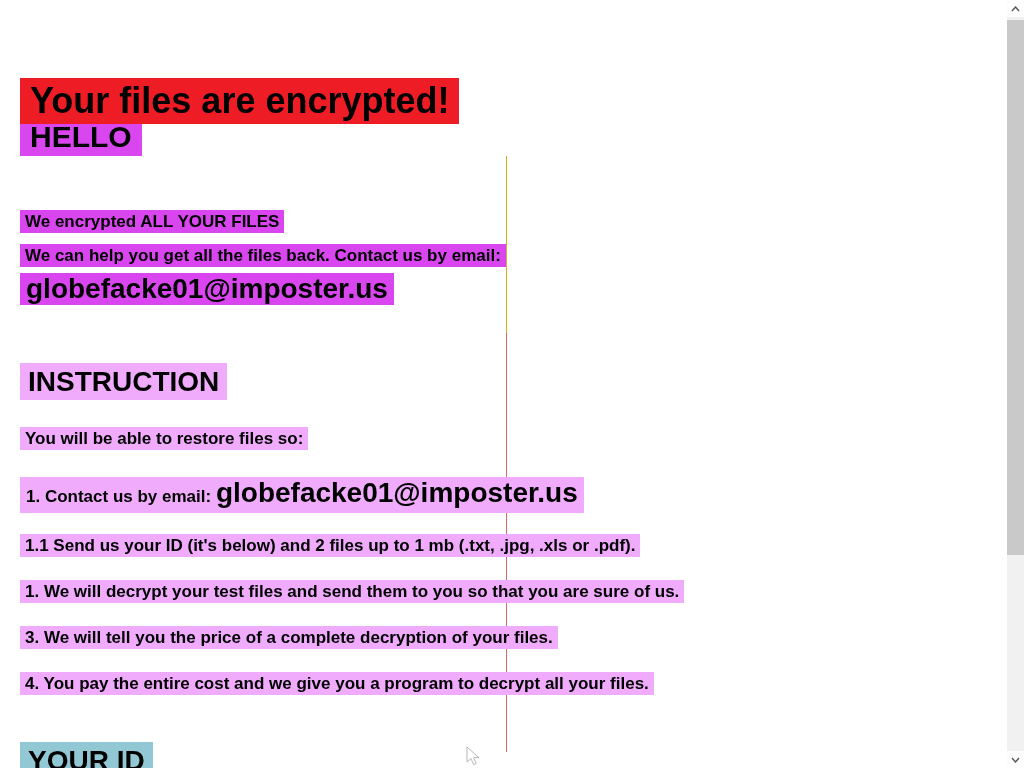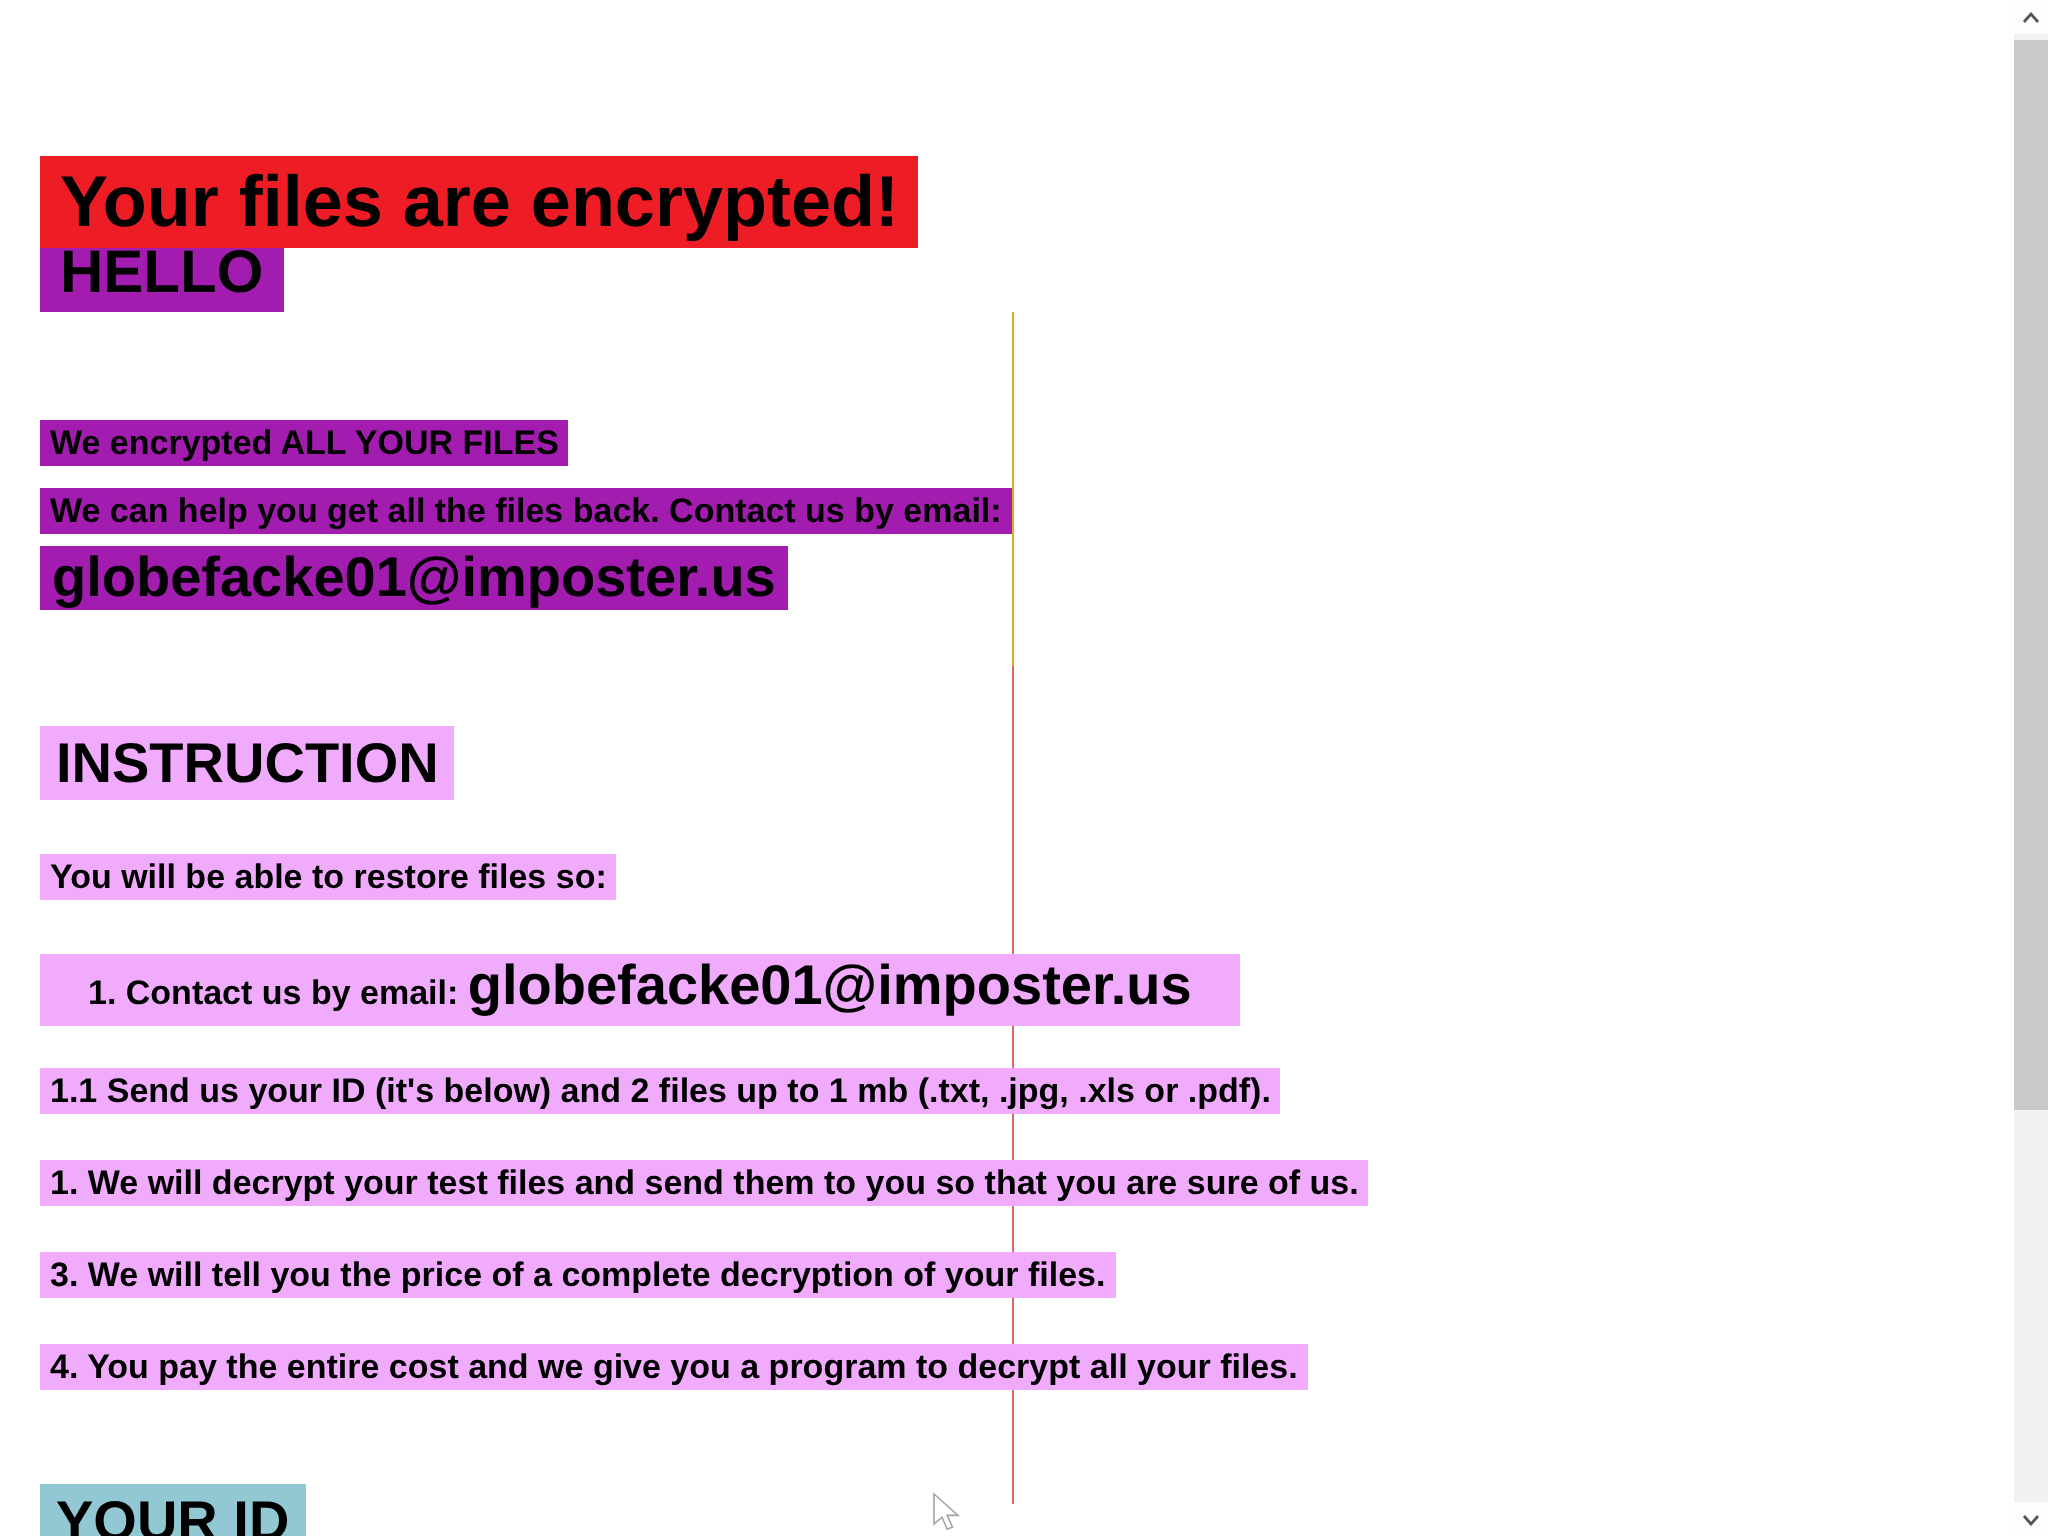--- a/index.html
+++ b/index.html
@@ -4,21 +4,21 @@
 <style>
   html,body{margin:0;padding:0;}
   body{
     width:1024px;height:768px;overflow:hidden;background:#ffffff;
     font-family:"Liberation Sans","DejaVu Sans",sans-serif;
     position:relative;
   }
   .stage{position:absolute;left:0;top:0;width:1007px;height:768px;}
   .line{position:absolute;left:0;width:1007px;text-align:left;z-index:1;margin-left:20px;}
   .hl{display:inline-block;color:#000;font-weight:bold;}
-  .gold{background:#a21caf;}
+  .gold{background:#d946ef;}
   .pink{background:#f0abfc;}
   .blue{background:#92c7d4;}
   
   .vline{position:absolute;left:506px;width:1px;z-index:0;}
   .vline.top{top:156px;height:177px;background:#d8ae1c;}
   .vline.bottom{top:333px;height:419px;background:#e06666;}
   
   .banner-line{top:78px;z-index:3;}
   .banner-line .hl{background:#ee1c25;font-size:36px;line-height:46px;padding:0 10px;}
   
@@ -28,21 +28,21 @@
   .sm .hl{font-size:17px;line-height:19px;padding:2px 5px;}
   
   .email-line .hl{font-size:28px;line-height:28px;padding:2px 6px;}
   .l-we{top:210px;}
   .l-help{top:244px;}
   .l-email{top:273px;}
   .l-instruction{top:363px;}
   .l-instruction .hl{font-size:28px;line-height:29px;padding:4px 8px;}
   .l-restore{top:427px;}
   .l-step1{top:477px;}
-  .l-step1 .hl{font-size:17px;line-height:28px;padding:2px 24px;}
+  .l-step1 .hl{font-size:17px;line-height:28px;padding:2px 6px;}
   .l-step1 .big{font-size:28px;font-weight:bold;}
   .l-step11{top:534px;text-decoration:underline;}
   .l-step2{top:580px;}
   .l-step3{top:626px;}
   .l-step4{top:672px;}
   .l-yourid{top:742px;}
   .l-yourid .hl{font-size:28px;line-height:30px;padding:4px 8px;}
   
   .scrollbar{position:absolute;right:0;top:0;width:17px;height:768px;background:#f1f1f1;z-index:5;}
   .sb-btn{position:absolute;left:0;width:17px;height:17px;background:#fdfdfd;display:flex;align-items:center;justify-content:center;}

